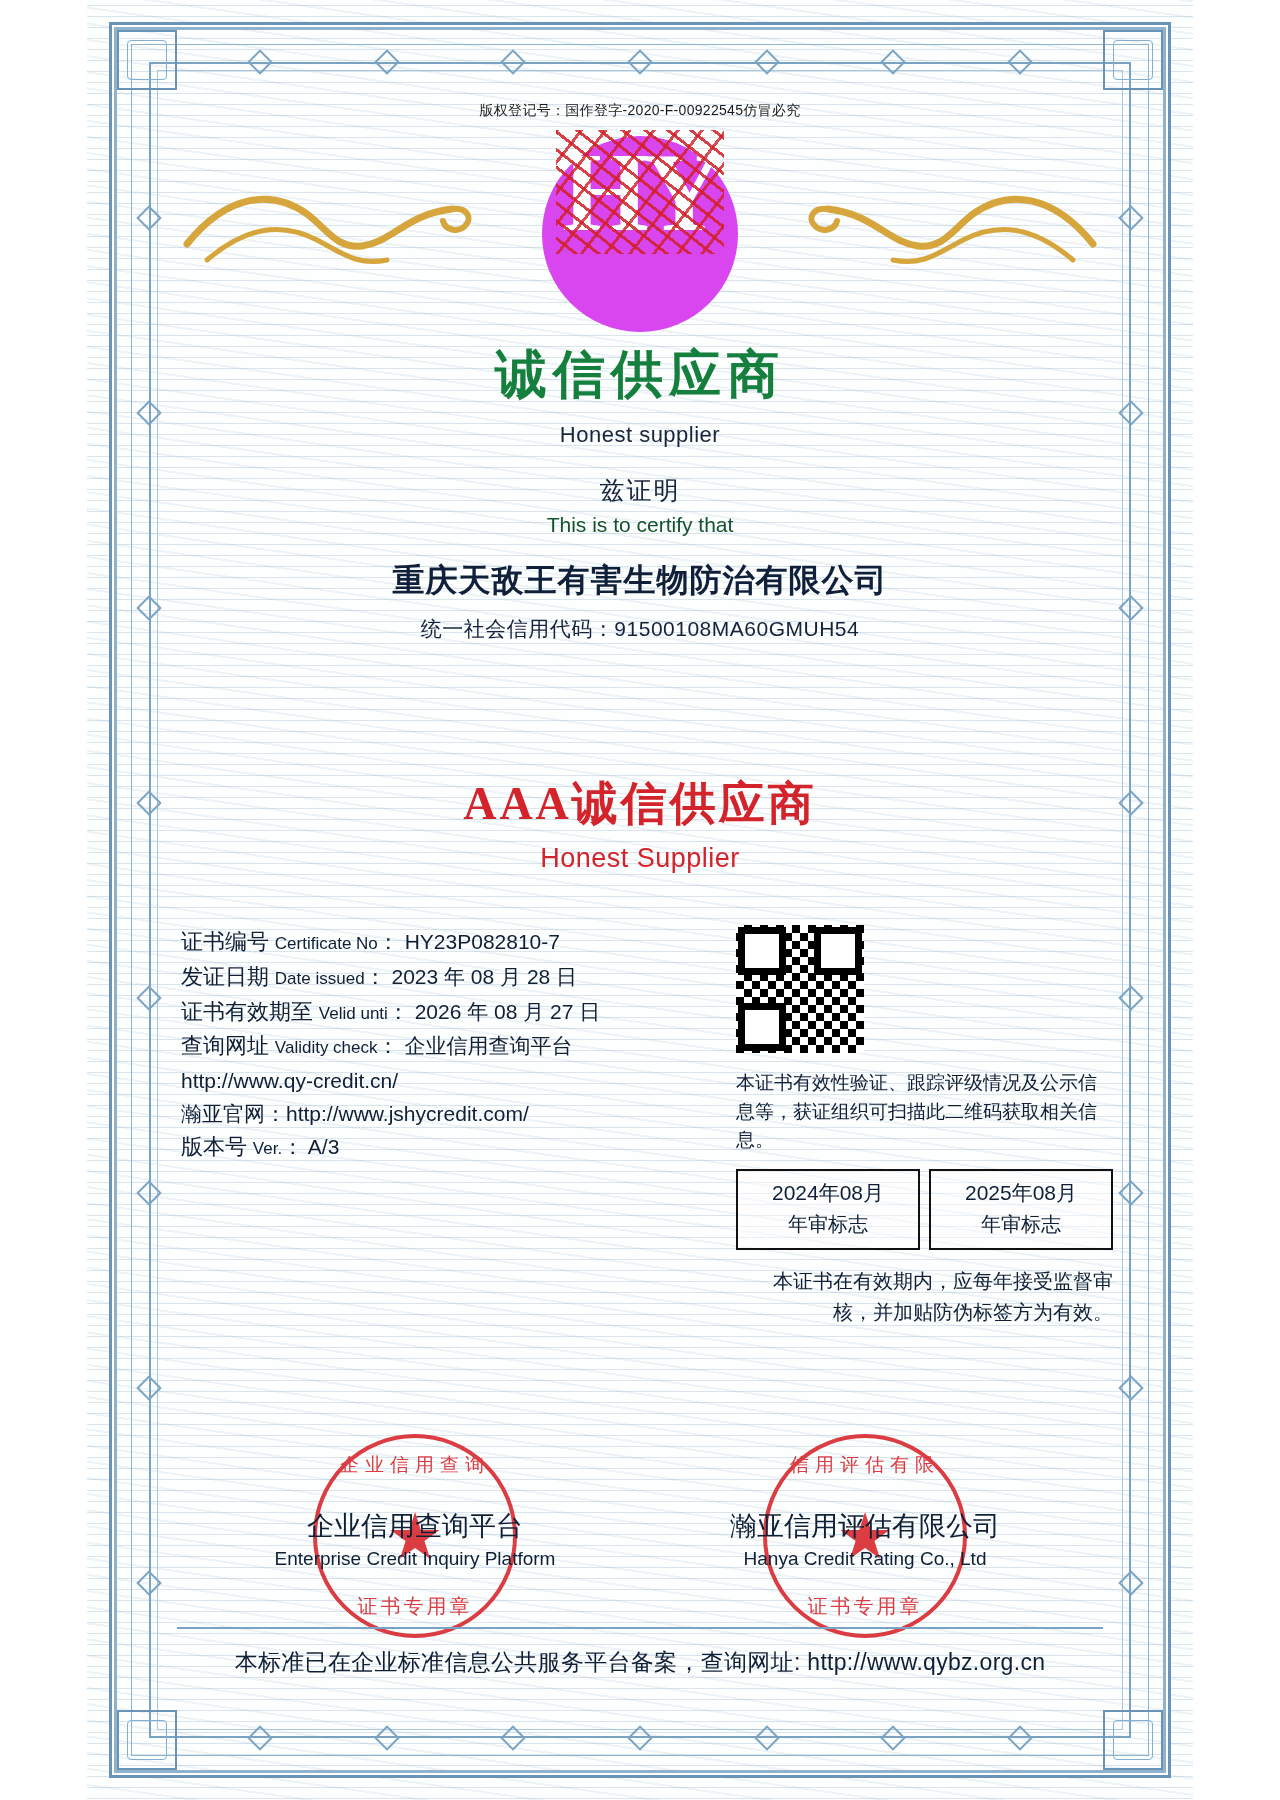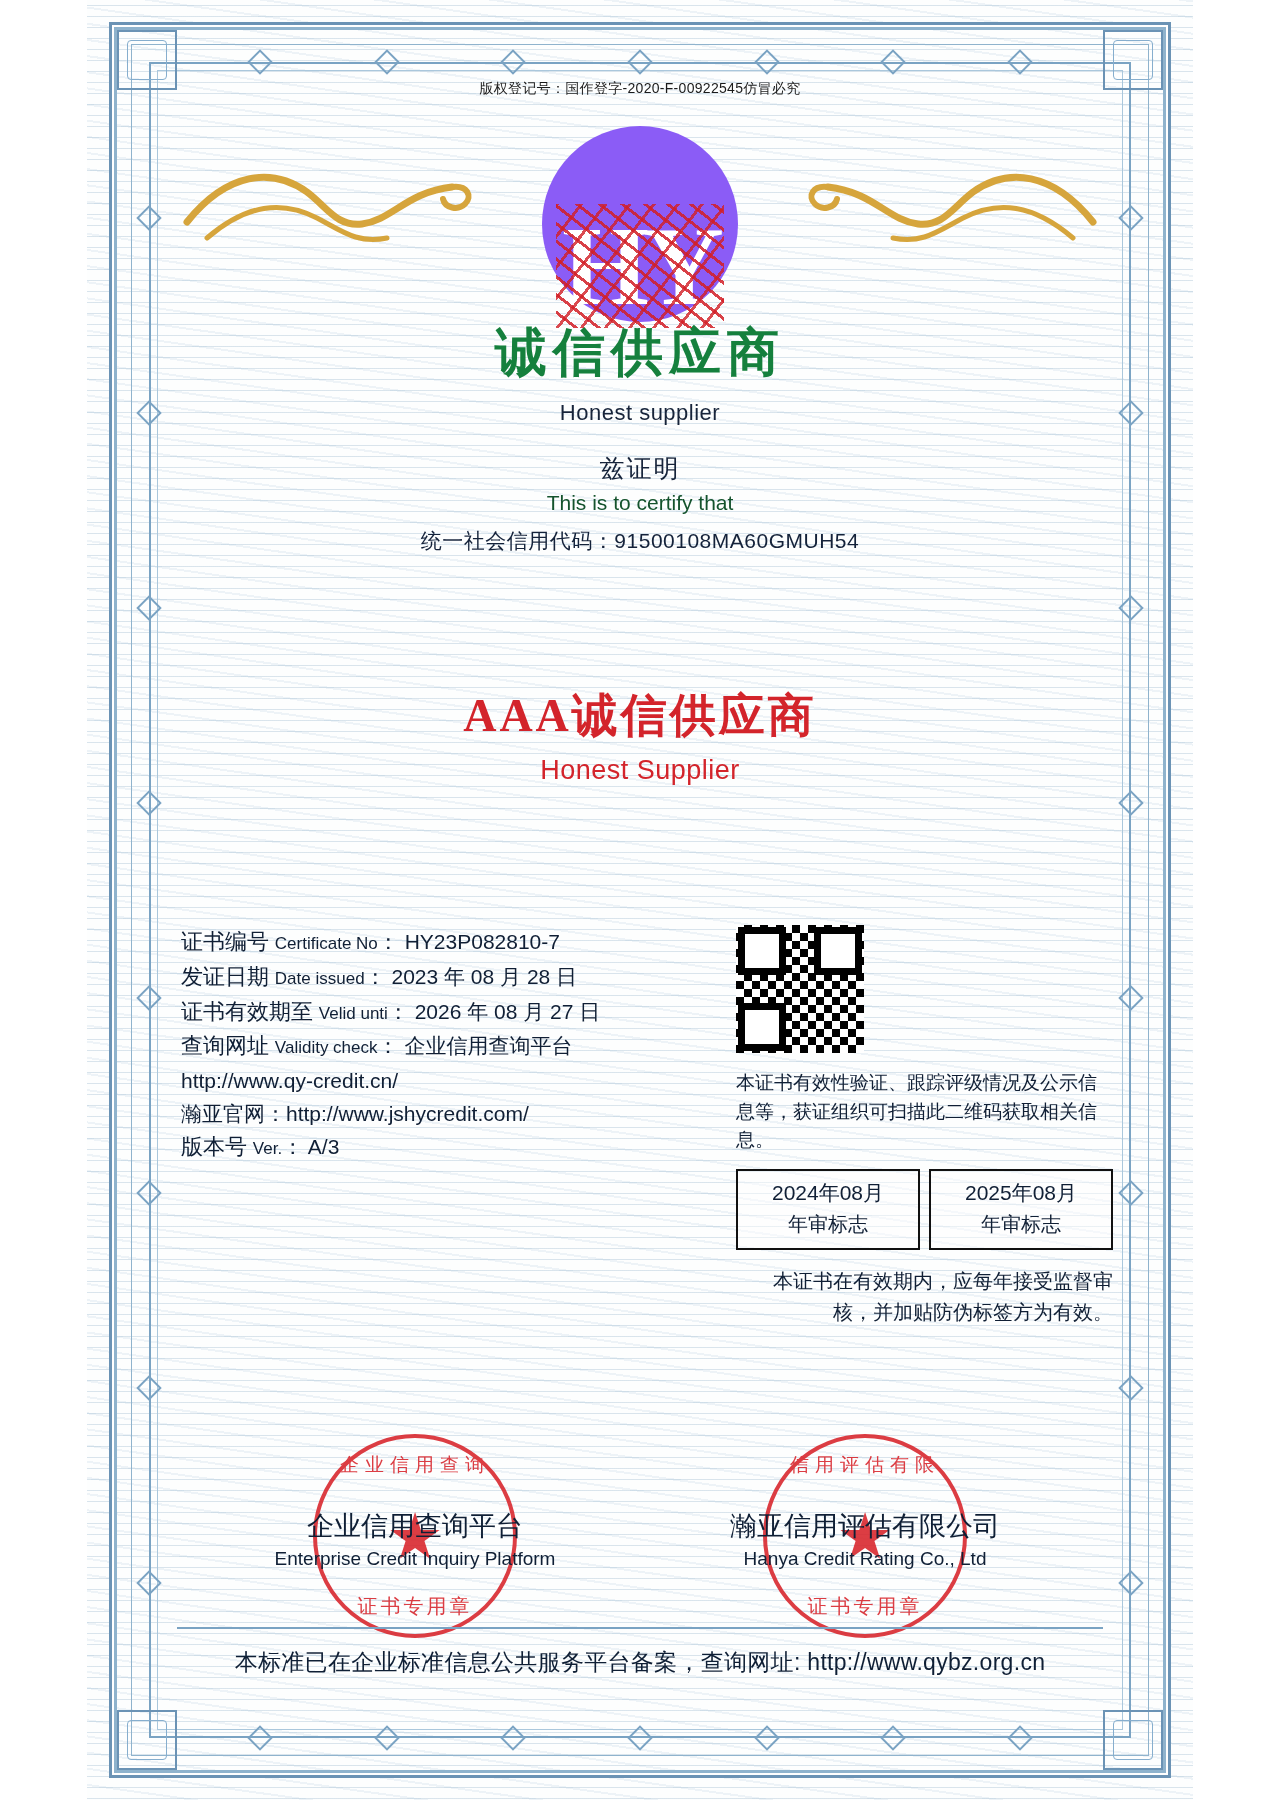--- a/index.html
+++ b/index.html
@@ -115,20 +115,21 @@
   .content {
     position: absolute;
     left: 80px; right: 80px; top: 80px; bottom: 80px;
   }
 
   .copyright-line {
     text-align: center;
     font-size: 14px;
     color: #1b1b1b;
     letter-spacing: 0.3px;
+    margin-top: 22px;
   }
 
   
   .logo-row {
     position: relative;
     height: 210px;
     margin-top: 8px;
   }
   .flourish {
     position: absolute;
@@ -136,28 +137,28 @@
     width: 300px;
     height: 110px;
     color: #d6a53c;
   }
   .flourish.left { left: 10px; }
   .flourish.right { right: 10px; transform: scaleX(-1); }
 
   .logo-circle {
     position: absolute;
     left: 50%;
-    top: 20px;
+    top: 8px;
     transform: translateX(-50%);
     width: 196px;
     height: 196px;
     border-radius: 50%;
-    background: #8b5cf6;
+    background: #d946ef;
     display: flex;
-    align-items: flex-end;
+    align-items: flex-start;
     justify-content: center;
   }
   .logo-mark {
     font-size: 112px;
     font-weight: bold;
     color: #ffffff;
     letter-spacing: -6px;
     font-family: "Liberation Serif", serif;
     line-height: 1;
     position: relative;
@@ -462,20 +463,21 @@
         <div class="logo-mark">HY</div>
       </div>
     </div>
 
     <div class="title-cn">诚信供应商</div>
     <div class="title-en">Honest supplier</div>
 
     <div class="certify-cn">兹证明</div>
     <div class="certify-en">This is to certify that</div>
 
+    <div class="company-name">重庆天敌王有害生物防治有限公司</div>
 
     <div class="company-detail">
       <span>统一社会信用代码：</span><span>91500108MA60GMUH54</span>
     </div>
 
 
     <div class="award-cn">AAA诚信供应商</div>
     <div class="award-en">Honest Supplier</div>
 
     <div class="info-area">

